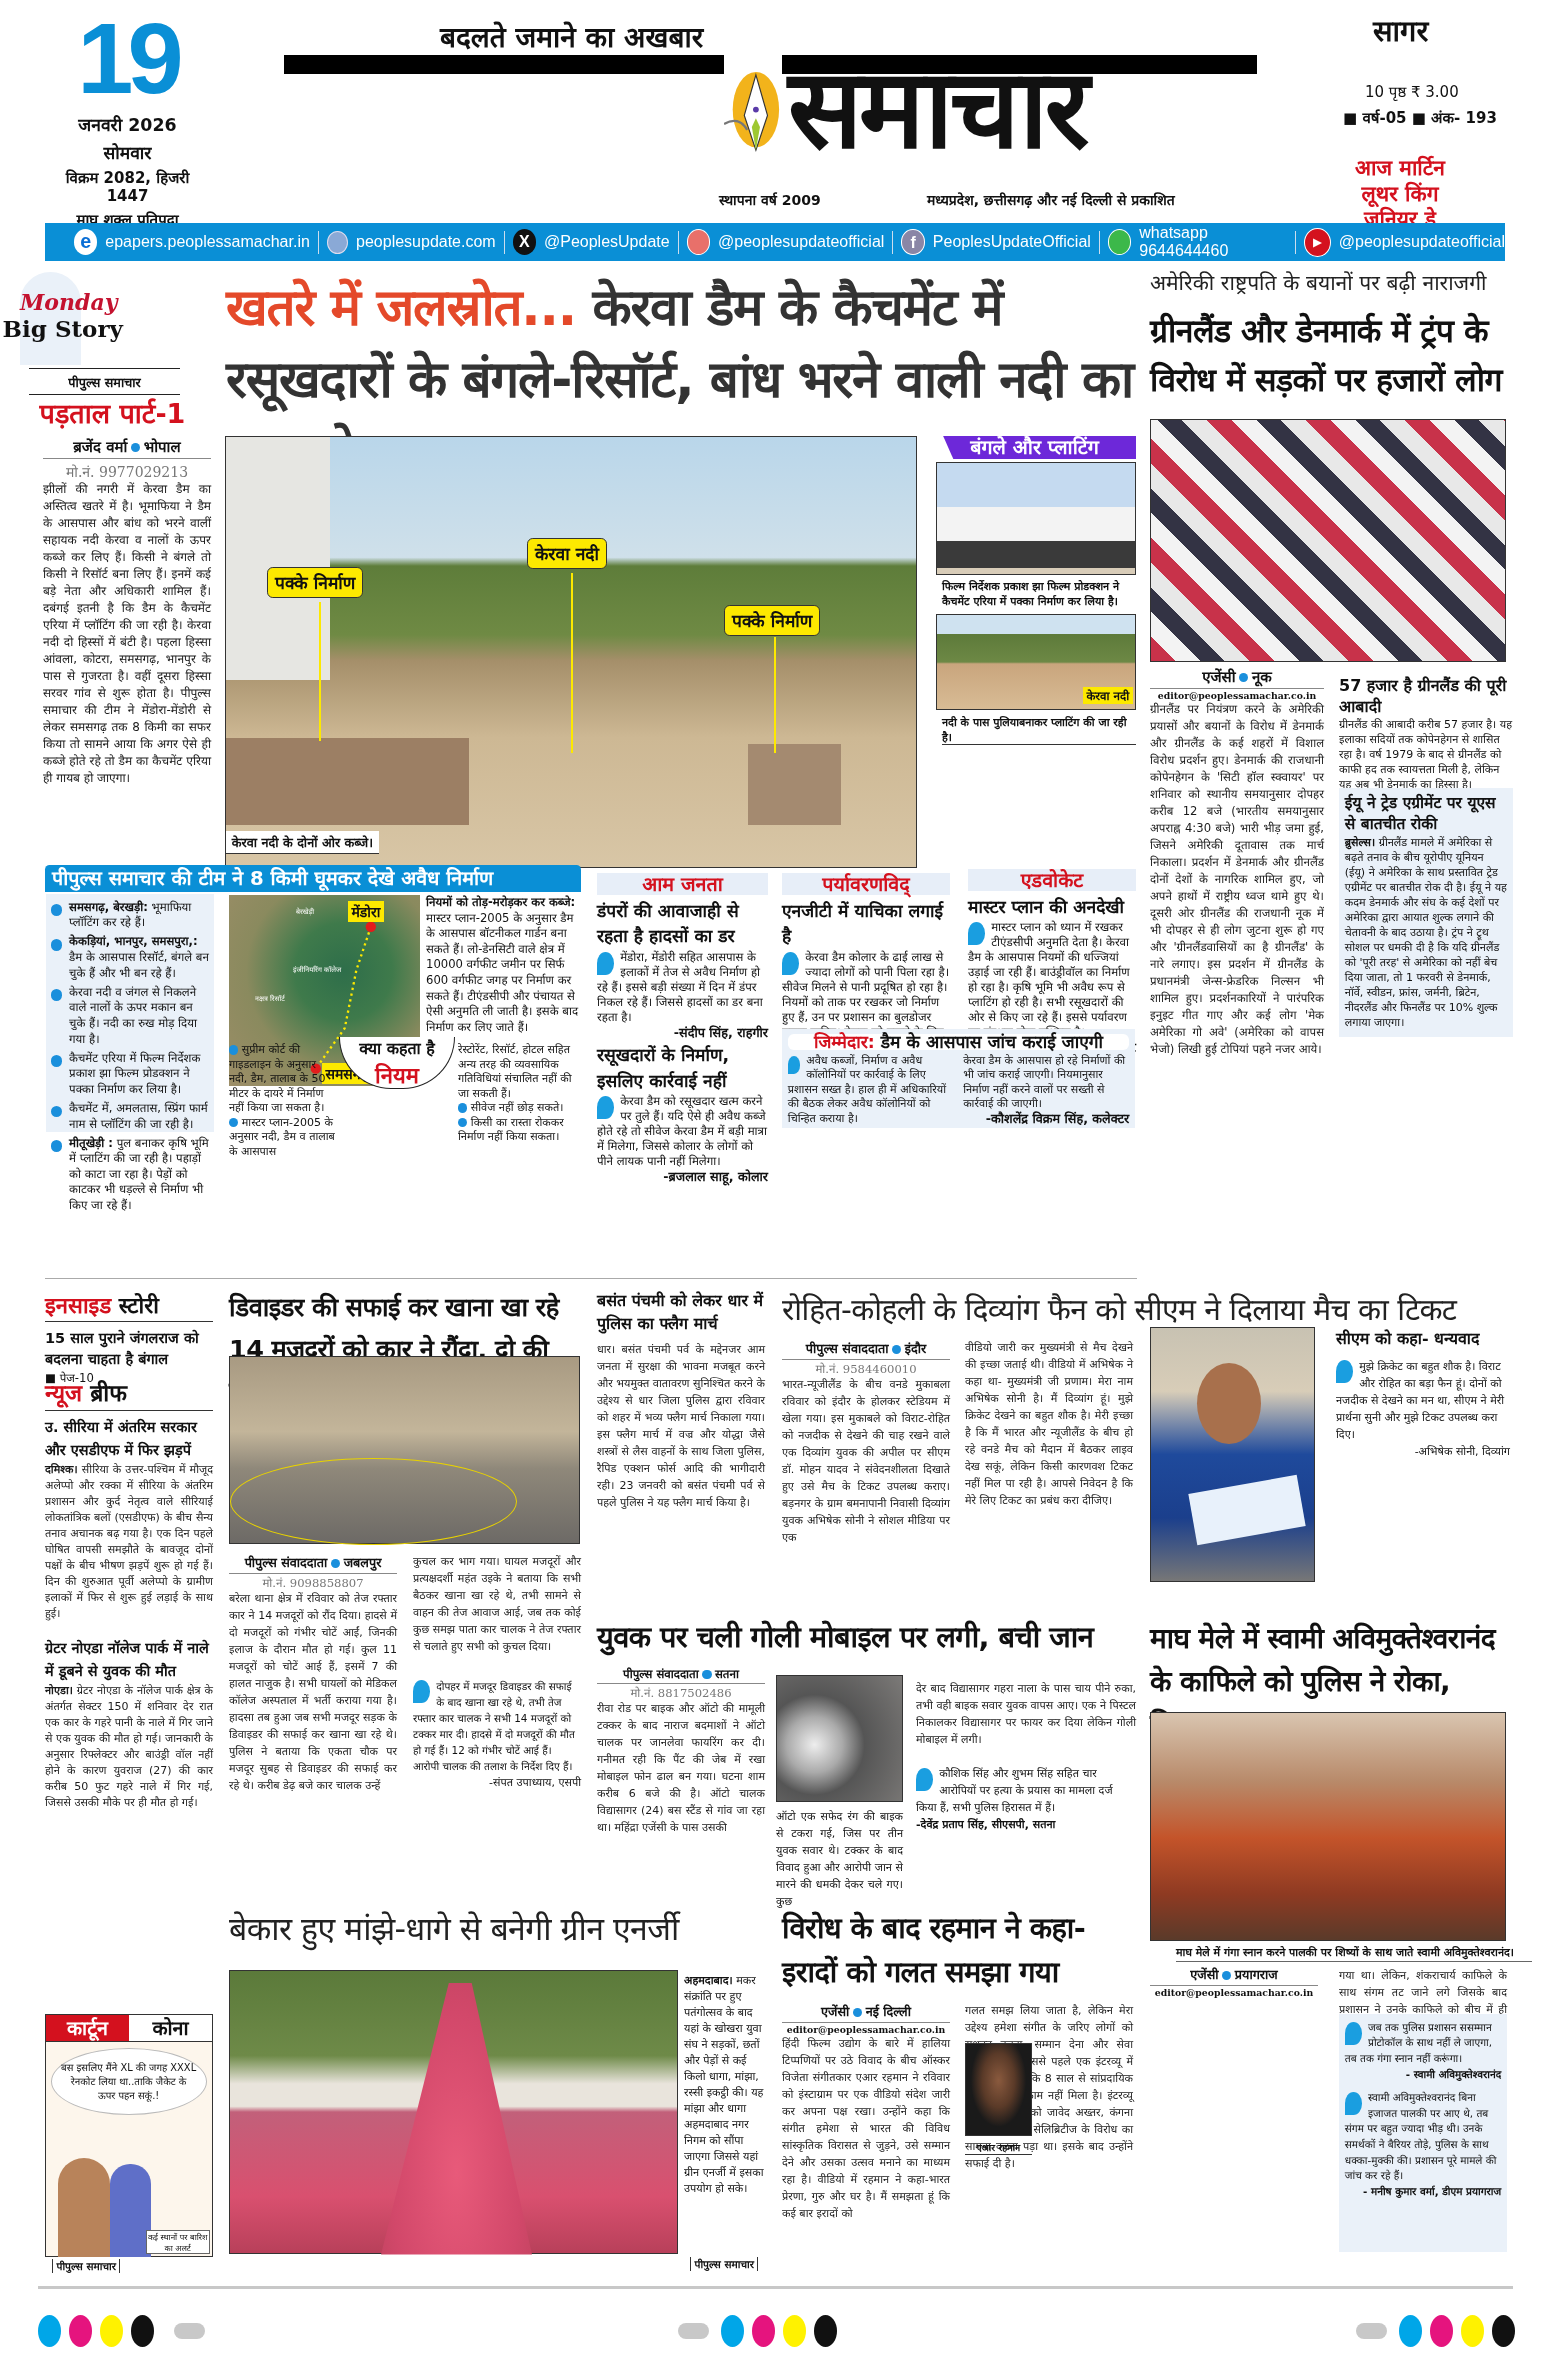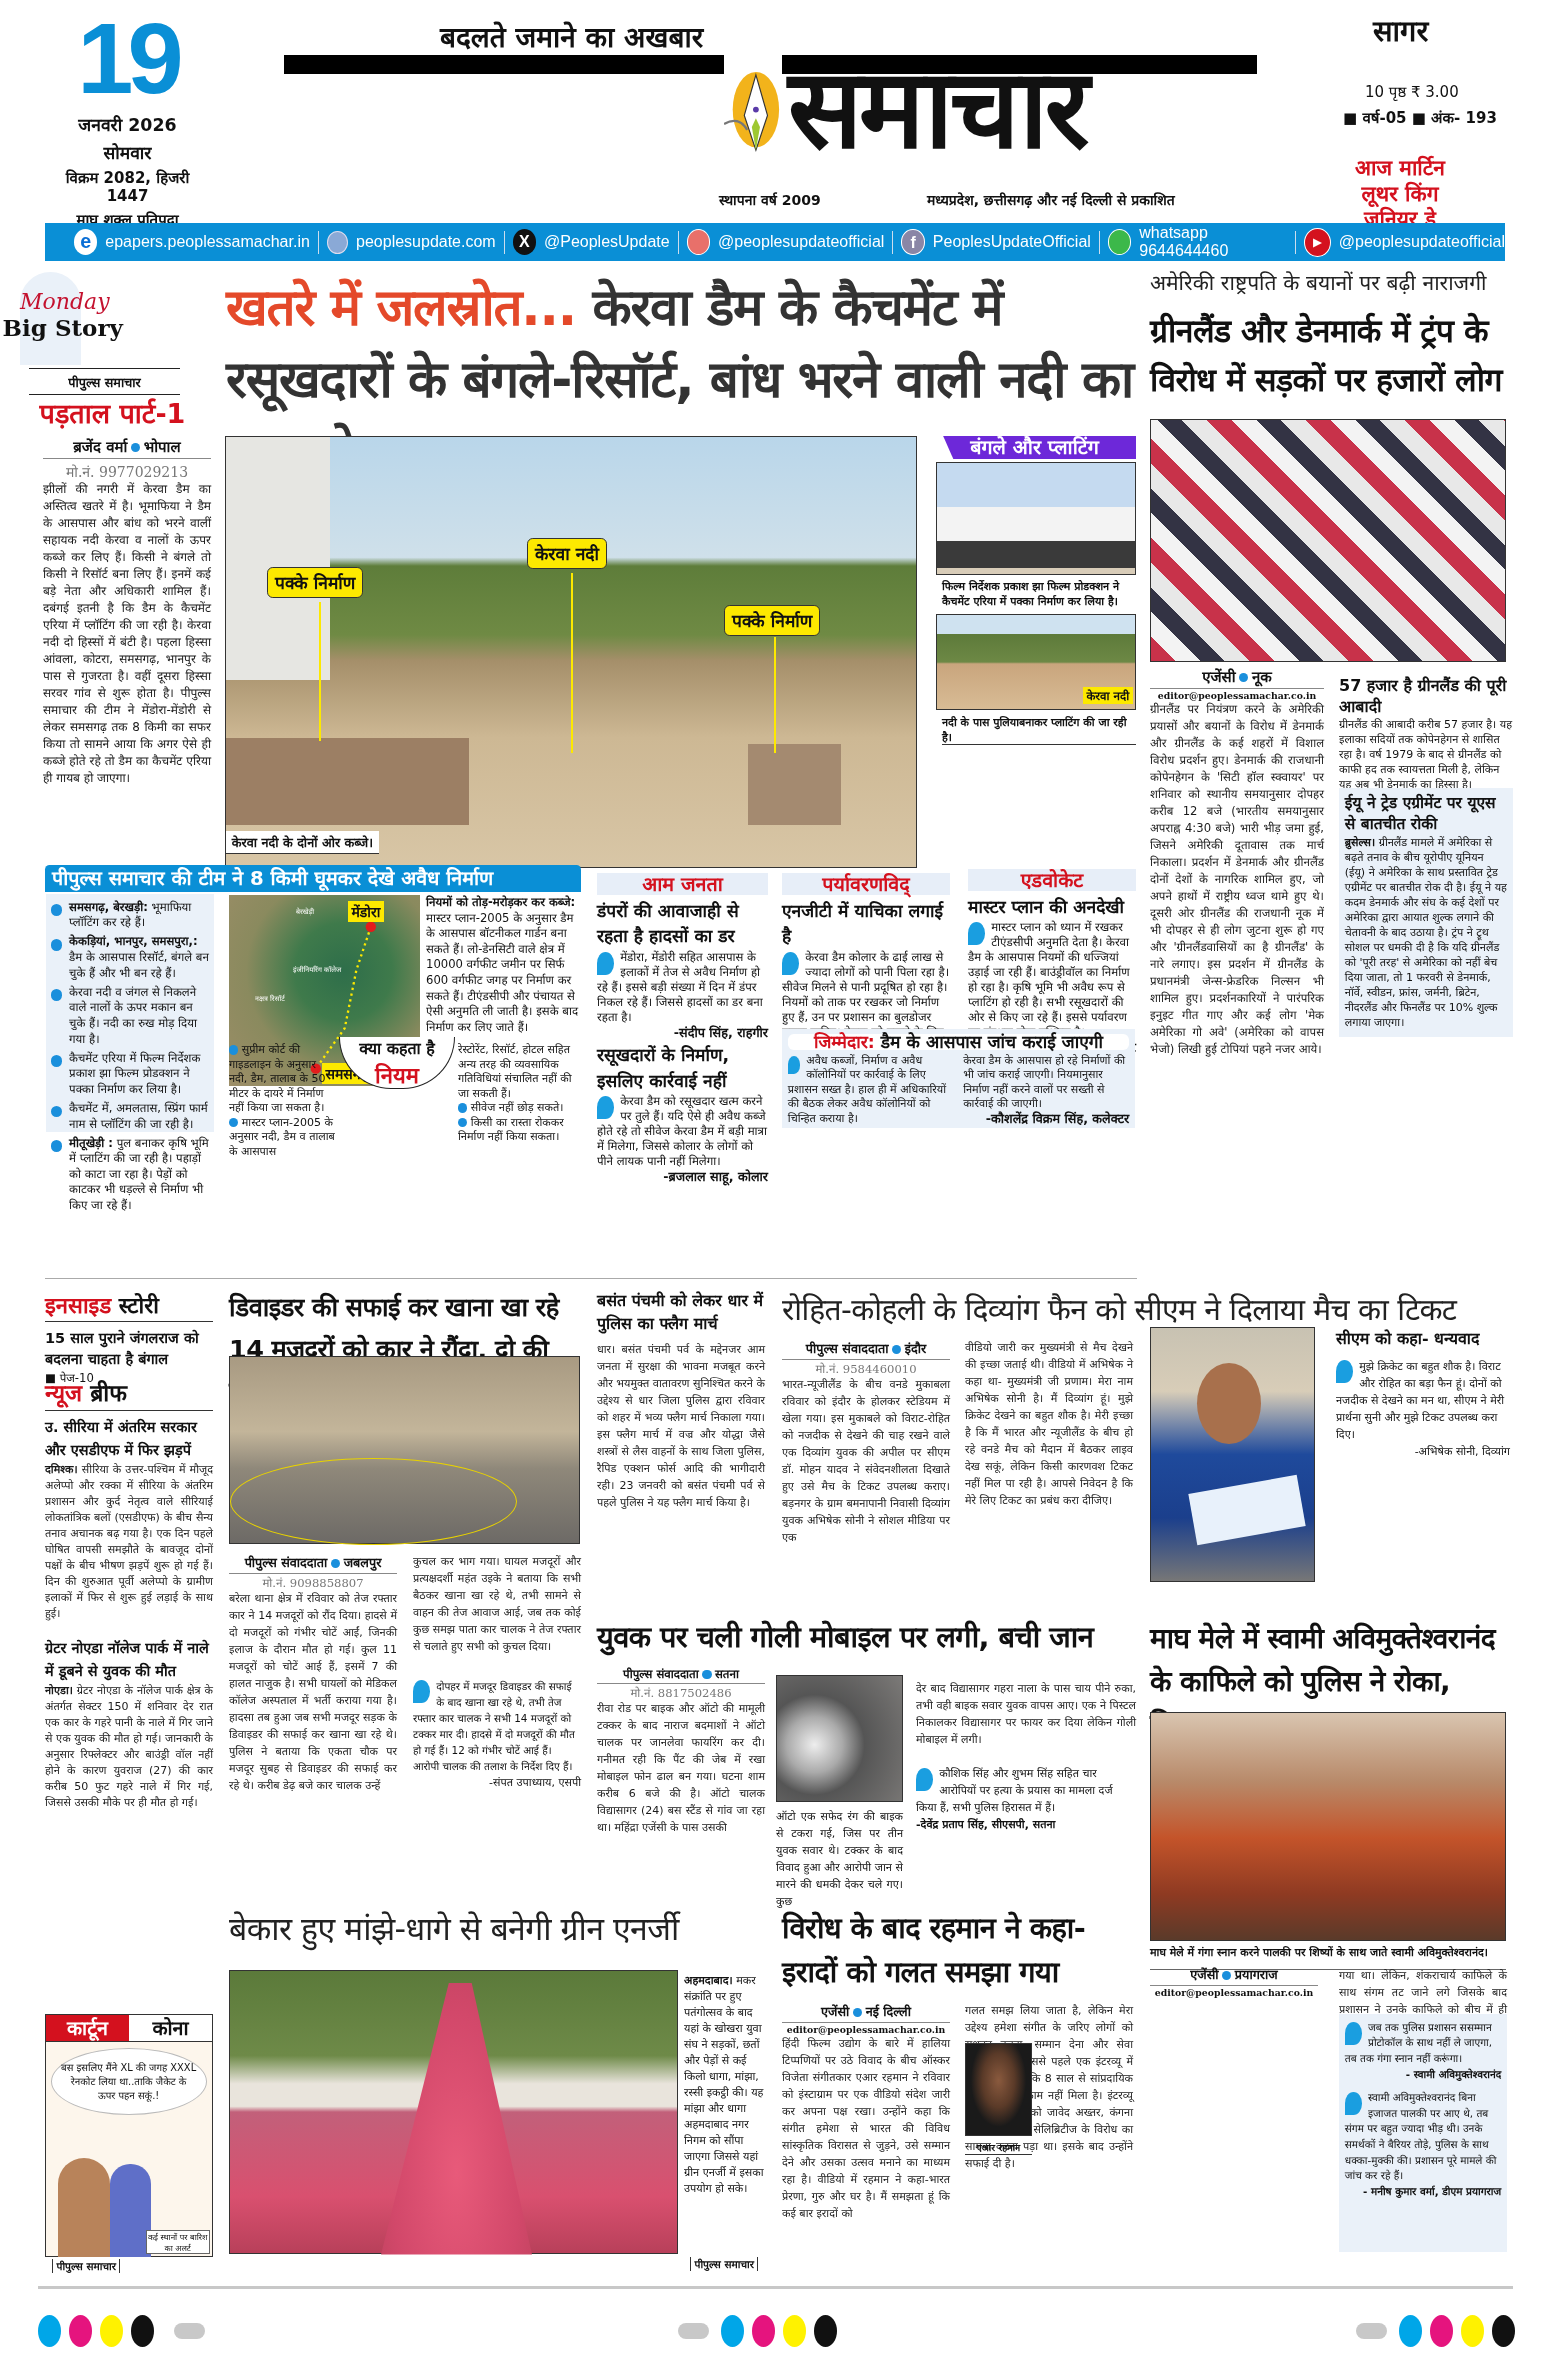--- a/index.html
+++ b/index.html
@@ -75,21 +75,21 @@
   <span style="width:25.5px;height:25.5px;border-radius:50%;background:#3cb84a;border:1.2px solid #fff"></span>
   <span>whatsapp 9644644460</span>
   <span style="border-left:1.2px solid #cde;height:23px"></span>
   <span style="width:29px;height:29px;border-radius:50%;background:#d4111e;border:1.7px solid #fff;color:#fff;text-align:center;line-height:25.5px;font-size:11.6px">▶</span>
   <span>@peoplesupdateofficial</span>
 </div>
 
 <div class="abs" style="left:20px;top:272px;width:61px;">
 </div>
 <div class="abs" style="left:20px;top:272px;width:61px;height:93px;border-radius:35px 35px 0 0;background:#eaf1f9;text-align:center;padding-top:17.4px">
-  <div class="serif" style="font-style:italic;font-weight:400;color:#c4122f;font-size:22px">Monday</div>
+  <div class="serif" style="font-style:italic;font-weight:700;color:#c4122f;font-size:22px">Monday</div>
   <div class="serif" style="font-weight:700;font-size:23px;white-space:nowrap;margin-left:-17.4px;width:96px">Big Story</div>
 </div>
 <div class="abs" style="left:23px;top:368px;width:185px;font-size:12.7px;font-weight:700;border-top:1.7px solid #222;border-bottom:1.2px solid #222;padding:3.5px 0;text-align:center;width:151px;left:29px">पीपुल्स समाचार</div>
 <div class="abs" style="left:20px;top:394px;width:185px;color:#d4111e;font-size:27px;font-weight:700;text-align:center">पड़ताल पार्ट-1</div>
 
 <div class="abs" style="left:226px;top:272px;width:910px;font-size:51px;font-weight:700;line-height:72px;color:#333;letter-spacing:-1.2px">
   <span style="color:#e4492a">खतरे में जलस्रोत...</span><span> केरवा डैम के कैचमेंट में रसूखदारों के बंगले-रिसॉर्ट, बांध भरने वाली नदी का रुख मोड़ा</span>
 </div>
 
 <div class="abs" style="left:43px;top:436px;width:168px">
@@ -296,21 +296,21 @@
 <div class="abs photo" style="left:776px;top:1675px;width:127px;height:127px;background:radial-gradient(circle at 30% 55%,#eee 0%,#aaa 25%,#555 45%,#7c7a78 100%)"></div>
 <div class="abs" style="left:776px;top:1808px;width:127px;font-size:11px;line-height:17px;text-align:justify">ऑटो एक सफेद रंग की बाइक से टकरा गई, जिस पर तीन युवक सवार थे। टक्कर के बाद विवाद हुआ और आरोपी जान से मारने की धमकी देकर चले गए। कुछ</div>
 <div class="abs" style="left:916px;top:1680px;width:220px">
   <div class="body-text" style="font-size:11px;line-height:17px">देर बाद विद्यासागर गहरा नाला के पास चाय पीने रुका, तभी वही बाइक सवार युवक वापस आए। एक ने पिस्टल निकालकर विद्यासागर पर फायर कर दिया लेकिन गोली मोबाइल में लगी।</div>
   <div style="font-size:11px;line-height:17px;margin-top:17.4px"><span class="quote"></span><span>कौशिक सिंह और शुभम सिंह सहित चार आरोपियों पर हत्या के प्रयास का मामला दर्ज किया हैं, सभी पुलिस हिरासत में हैं।</span></div>
   <div style="font-size:11px;font-weight:700">-देवेंद्र प्रताप सिंह, सीएसपी, सतना</div>
 </div>
 
 <div class="abs" style="left:1150px;top:1617px;width:365px;font-size:28px;font-weight:700;line-height:43px;letter-spacing:-0.6px">माघ मेले में स्वामी अविमुक्तेश्वरानंद के काफिले को पुलिस ने रोका, विवाद</div>
 <div class="abs photo" style="left:1150px;top:1712px;width:356px;height:229px;background:linear-gradient(180deg,#d9c5b0 0%,#b88a6a 30%,#c4542a 55%,#8e3a22 80%,#5a3a2a 100%)"></div>
-<div class="abs" style="left:1150px;top:1944px;width:356px;font-size:11px;font-weight:700;border-bottom:1.2px solid #666;padding-bottom:10px">माघ मेले में गंगा स्नान करने पालकी पर शिष्यों के साथ जाते स्वामी अविमुक्तेश्वरानंद।</div>
+<div class="abs" style="left:1176px;top:1944px;width:356px;font-size:11px;font-weight:700;border-bottom:1.2px solid #666;padding-bottom:2px">माघ मेले में गंगा स्नान करने पालकी पर शिष्यों के साथ जाते स्वामी अविमुक्तेश्वरानंद।</div>
 <div class="abs" style="left:1150px;top:1965px;width:168px">
   <div class="byline" style="font-size:12.7px"><span>एजेंसी</span><span class="dot"></span><span>प्रयागराज</span></div>
   <div style="border-bottom:1.2px solid #888;margin:1.7px 0"></div>
   <div class="serif" style="font-size:9.3px;font-weight:700;text-align:center">editor@peoplessamachar.co.in</div>
 </div>
 
 <div class="abs body-text" style="left:1339px;top:1967px;width:168px;font-size:11px;line-height:17px">गया था। लेकिन, शंकराचार्य काफिले के साथ संगम तट जाने लगे जिसके बाद प्रशासन ने उनके काफिले को बीच में ही रोका गया जिससे विवाद हुआ।</div>
 <div class="abs" style="left:1339px;top:2014px;width:168px;height:238px;background:#eaf1f9;padding:5.8px;font-size:10.4px;line-height:15.6px">
   <div><span class="quote"></span><span>जब तक पुलिस प्रशासन ससम्मान प्रोटोकॉल के साथ नहीं ले जाएगा, तब तक गंगा स्नान नहीं करूंगा।</span></div>
   <div class="attrib" style="font-size:10.4px">- स्वामी अविमुक्तेश्वरानंद</div>

